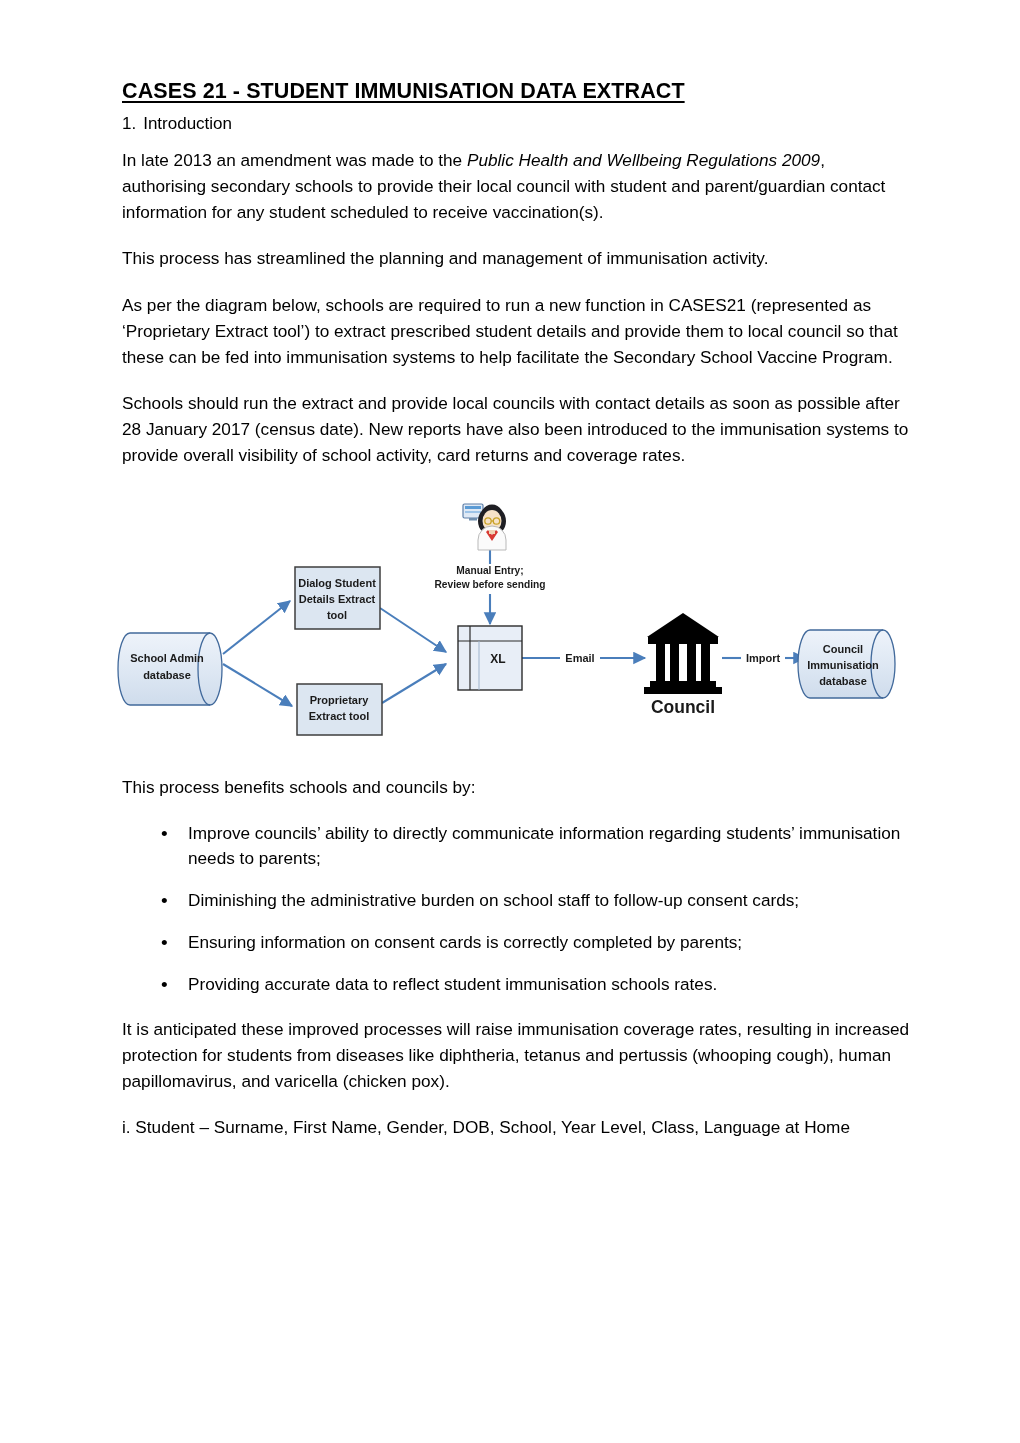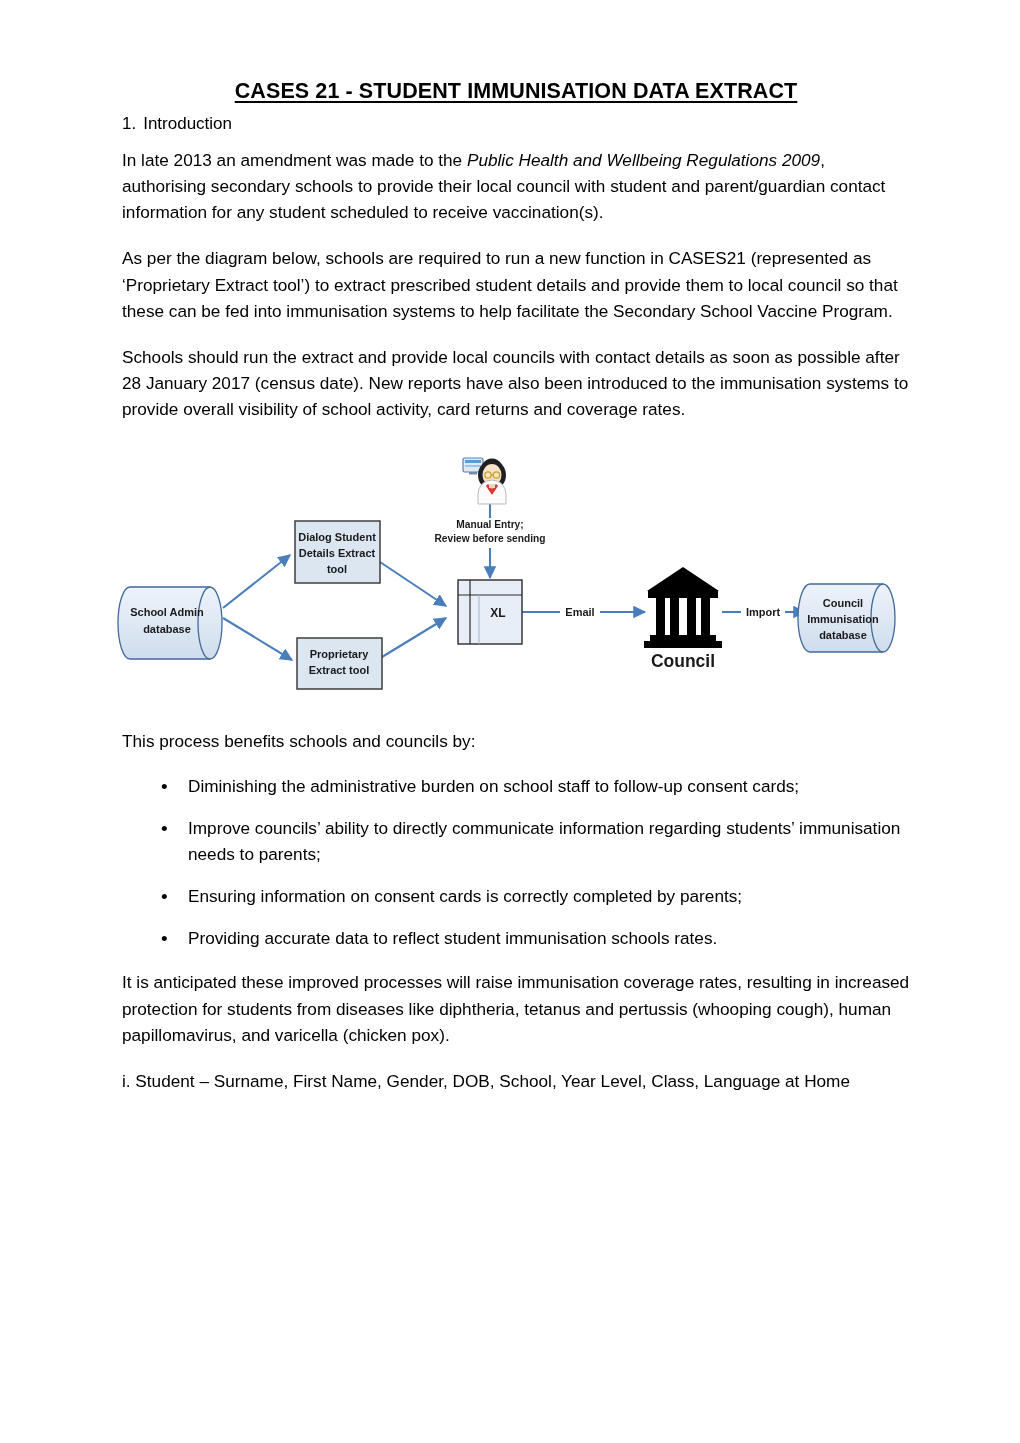--- a/index.html
+++ b/index.html
@@ -18,21 +18,20 @@
   .page {
     width: 1020px;
     height: 1443px;
     box-sizing: border-box;
     padding: 78px 110px 0 122px;
     position: relative;
   }
 
   
   .doc-title {
-    text-align: center;
     font-size: 21.5px;
     font-weight: bold;
     letter-spacing: 0.1px;
     text-decoration: underline;
     text-underline-offset: 3px;
     margin: 0 0 8px 0;
     line-height: 1.25;
   }
 
   
@@ -106,20 +105,21 @@
 <div class="page">
 
   <h1 class="doc-title">CASES 21 - STUDENT IMMUNISATION DATA EXTRACT</h1>
 
   <div class="heading">
     <span class="num">1.</span><span class="htext">Introduction</span>
   </div>
 
   <p class="body"><span>In late 2013 an amendment was made to the </span><em>Public Health and Wellbeing Regulations 2009</em><span>, authorising secondary schools to provide their local council with student and parent/guardian contact information for any student scheduled to receive vaccination(s).</span></p>
 
+  <p class="body">This process has streamlined the planning and management of immunisation activity.</p>
 
   <p class="body">As per the diagram below, schools are required to run a new function in CASES21 (represented as ‘Proprietary Extract tool’) to extract prescribed student details and provide them to local council so that these can be fed into immunisation systems to help facilitate the Secondary School Vaccine Program.</p>
 
   <p class="body">Schools should run the extract and provide local councils with contact details as soon as possible after 28 January 2017 (census date). New reports have also been introduced to the immunisation systems to provide overall visibility of school activity, card returns and coverage rates.</p>
 
   <div class="diagram-wrap">
     <svg width="800" height="262" viewBox="0 0 800 262" xmlns="http://www.w3.org/2000/svg">
       <defs>
         <marker id="arrowblue" markerWidth="7" markerHeight="7" refX="5.6" refY="3" orient="auto">
           <path d="M0,0 L6.2,3 L0,6 z" fill="#4a7ebb"></path>
@@ -254,22 +254,22 @@
         <text class="node-label fs11" x="733" y="165" text-anchor="middle">Council</text>
         <text class="node-label fs11" x="733" y="181" text-anchor="middle">Immunisation</text>
         <text class="node-label fs11" x="733" y="197" text-anchor="middle">database</text>
       </g>
     </svg>
   </div>
 
   <p class="body">This process benefits schools and councils by:</p>
 
   <ul class="benefits">
+    <li>Improve councils’ ability to directly communicate information regarding students’ immunisation  needs to parents;</li>
     <li>Diminishing the administrative burden on school staff to follow-up consent cards;</li>
-    <li>Improve councils’ ability to directly communicate information regarding students’ immunisation  needs to parents;</li>
     <li>Ensuring information on consent cards is correctly completed by parents;</li>
     <li>Providing accurate data to reflect student immunisation schools rates.</li>
   </ul>
 
   <p class="body">It is anticipated these improved processes will raise immunisation coverage rates, resulting in increased protection for students from diseases like diphtheria, tetanus and pertussis (whooping cough), human papillomavirus, and varicella (chicken pox).</p>
 
 
 
   <p class="body">i. Student – Surname, First Name, Gender, DOB, School, Year Level, Class, Language at Home</p>
 

